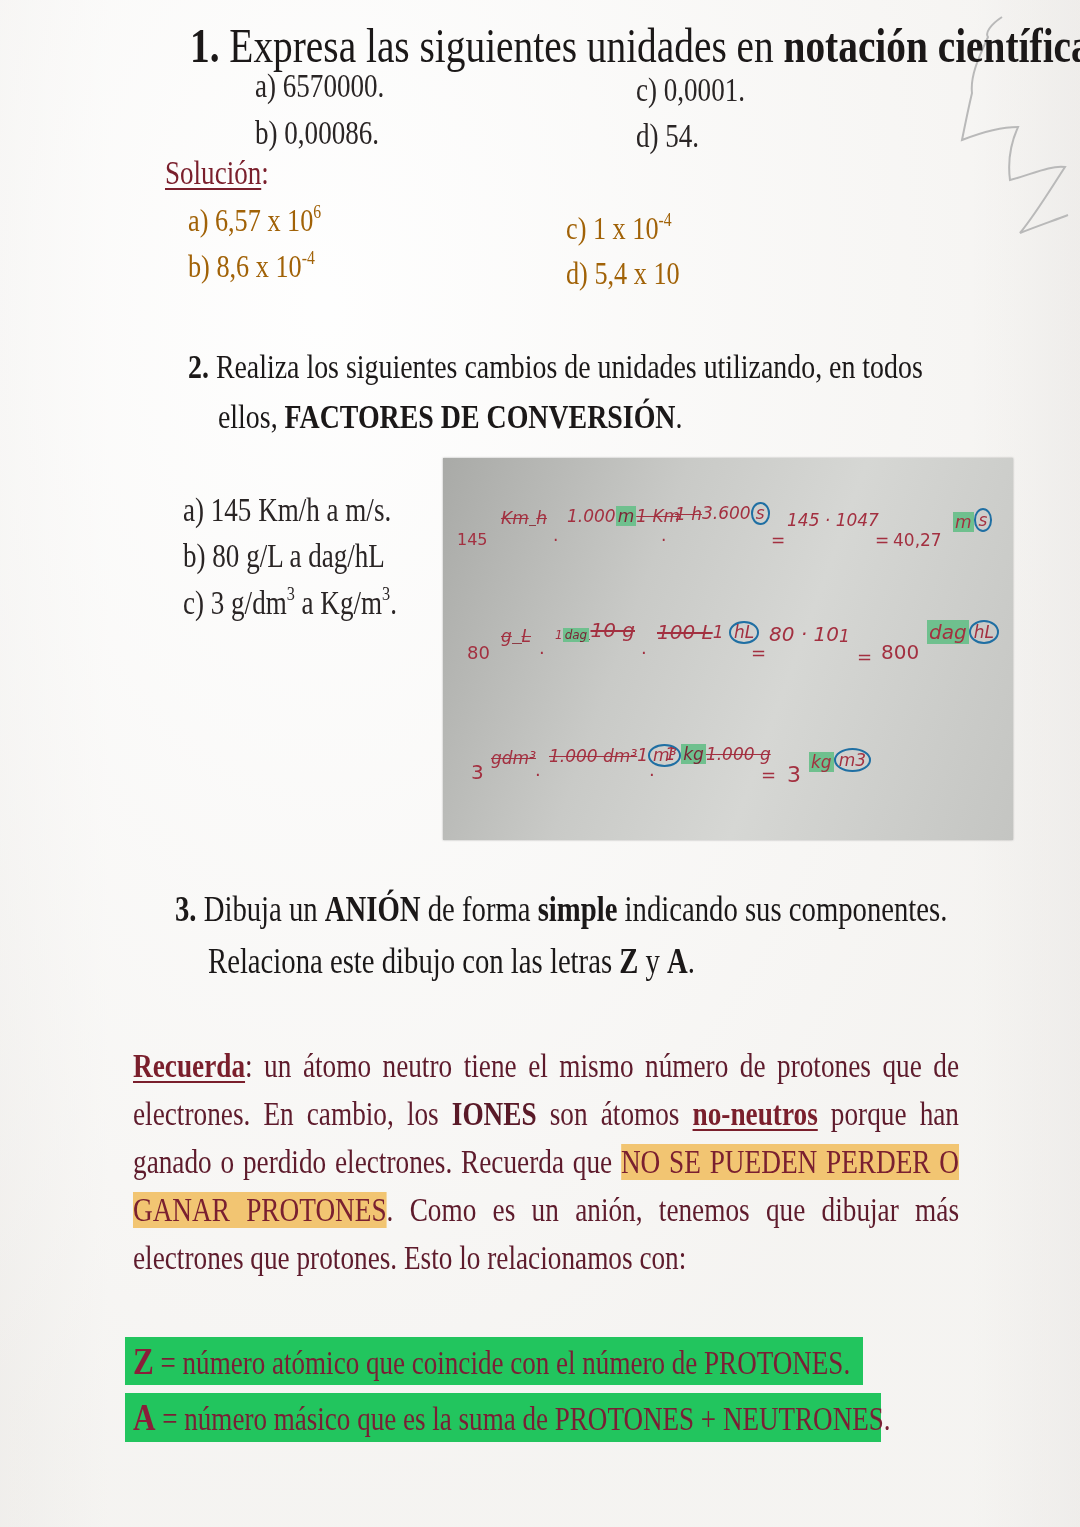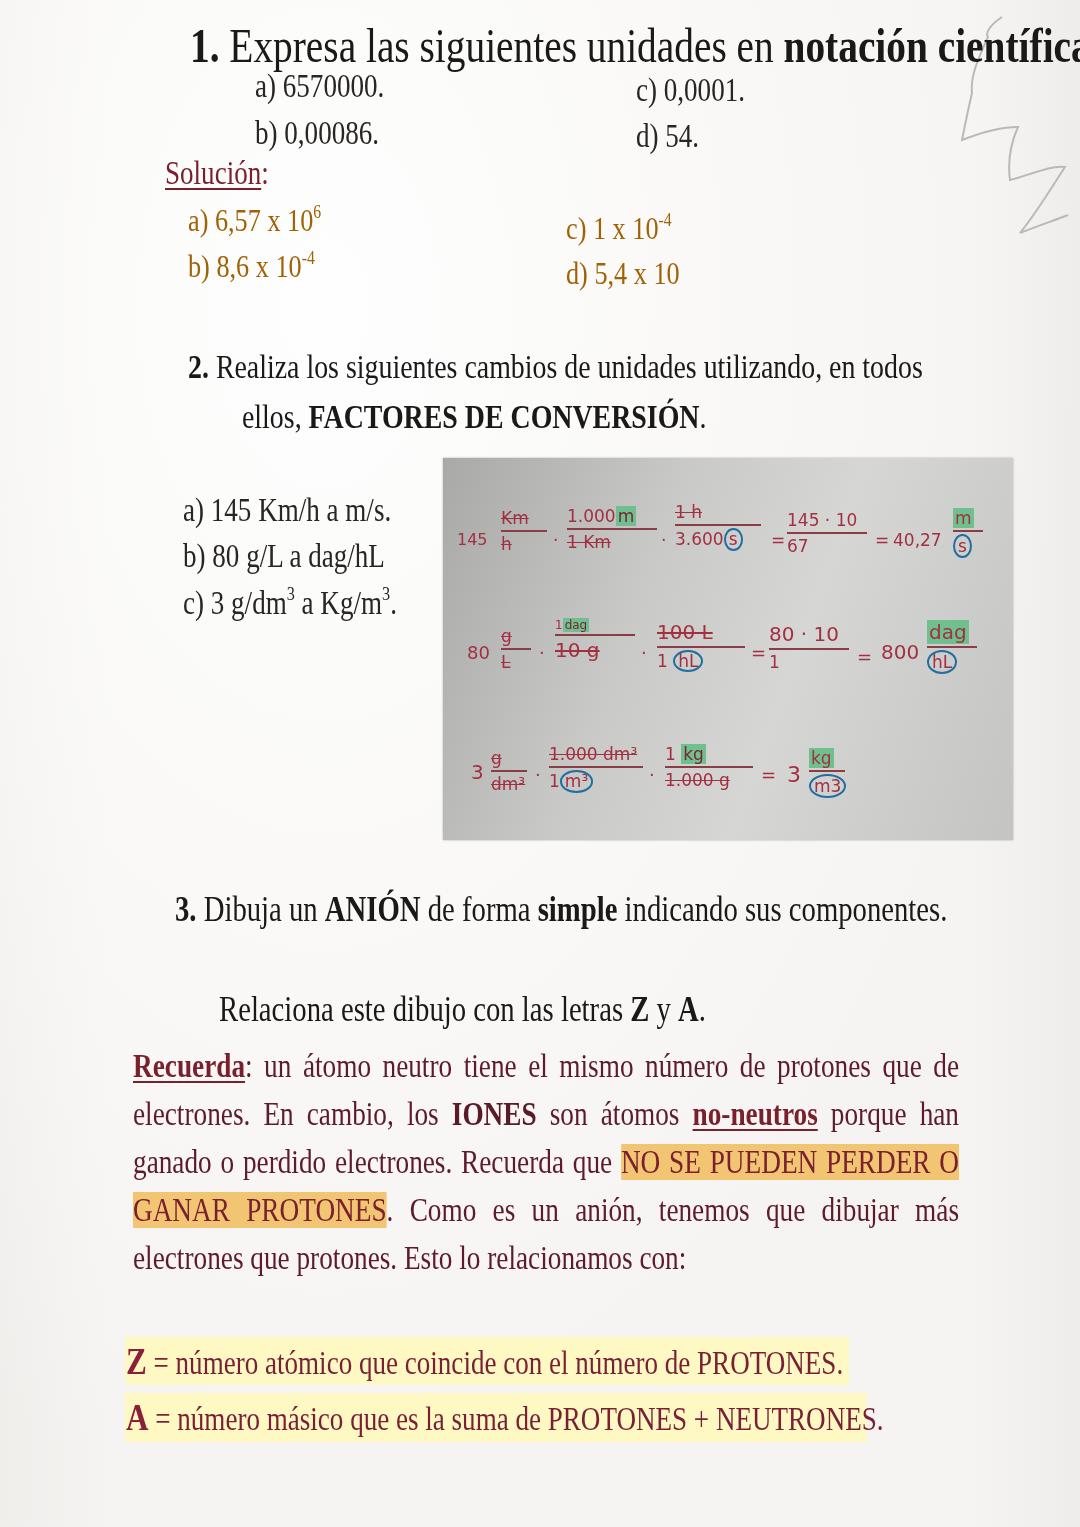--- a/index.html
+++ b/index.html
@@ -27,33 +27,33 @@
   .sol-item { font-size:32px; color:#a16207; }
   sup { font-size:0.6em; vertical-align:0.7em; line-height:0; }
 
   
   .photo {
     position:absolute; left:443px; top:458px; width:570px; height:382px;
     background:linear-gradient(110deg, #a9aaa7 0%, #c9cac7 35%, #d6d7d4 60%, #c4c5c2 100%);
     box-shadow:0 0 2px rgba(0,0,0,0.3);
   }
   .hw { font-family:"DejaVu Sans", sans-serif; color:#a33040; position:absolute; white-space:nowrap; }
-  .frac { position:absolute; display:flex; flex-direction:column; align-items:flex-start; }
+  .frac { position:absolute; display:flex; flex-direction:row; align-items:flex-end;font-style:italic; }
   .frac .num, .frac .den { font-family:"DejaVu Sans", sans-serif; color:#a33040; font-size:17px; white-space:nowrap; line-height:1.2; }
   .frac .bar { width:100%; height:1.5px; background:#8d3c45; margin:2px 0; }
   .green { background:#6fc08e; padding:0 2px; color:#7a2535; }
   .circ { display:inline-block; border:2px solid #1f6fa3; border-radius:50%; padding:0 3px; color:#a33040; line-height:1.1; }
   .strike { text-decoration:line-through; }
 
   
   .note { font-size:33px; color:#5e1b2c; line-height:48px; text-align:justify; }
   .note .u { text-decoration:underline; text-decoration-thickness:2px; text-underline-offset:4px; font-weight:bold; color:#7a1f2c; }
   .note b { font-weight:bold; color:#5a1a28; }
   .hl-orange { background:#f2c572; color:#7a2030; }
-  .def-box { position:absolute; background:#fef9c3; font-size:33px; color:#7a1f35; padding:0 1px; }
+  .def-box { position:absolute; background:#22c55e; font-size:33px; color:#7a1f35; padding:0 8px; }
   .def-box b { font-weight:bold; color:#8a1f3a; font-size:38px; }
 </style>
 </head>
 <body>
 
 <div class="page-shade"></div>
 
 <svg class="abs" style="left:960px;top:15px" width="110" height="230">
   <path d="M42 2 C30 10 25 18 28 22 C20 40 10 60 12 78 C8 95 5 110 2 125 C20 118 40 112 58 112 C50 130 48 150 50 165 C70 160 90 150 105 152 C90 175 75 200 60 218 C75 212 95 205 108 200" fill="none" stroke="#b9b9b9" stroke-width="2"></path>
 </svg>
@@ -83,21 +83,21 @@
 <div class="abs sol-item" style="left:566px;top:210px;">
   <span class="narrow"><span>c) 1 x 10</span><sup>-4</sup></span>
 </div>
 <div class="abs sol-item" style="left:566px;top:255px;">
   <span class="narrow">d) 5,4 x 10</span>
 </div>
 
 <div class="abs q-title" style="left:188px;top:348px;font-size:34px;">
   <span class="narrow"><span class="q-num">2.</span> <span>Realiza los siguientes cambios de unidades utilizando, en todos</span></span>
 </div>
-<div class="abs q-title" style="left:218px;top:398px;font-size:34px;margin-left:24px;">
+<div class="abs q-title" style="left:218px;top:398px;font-size:34px;">
   <span class="narrow"><span>ellos, </span><b>FACTORES DE CONVERSIÓN</b><span>.</span></span>
 </div>
 
 <div class="abs item" style="left:183px;top:492px;"><span class="narrow">a) 145 Km/h a m/s.</span></div>
 <div class="abs item" style="left:183px;top:538px;"><span class="narrow">b) 80 g/L a dag/hL</span></div>
 <div class="abs item" style="left:183px;top:585px;">
   <span class="narrow"><span>c) 3 g/dm</span><sup>3</sup><span> a Kg/m</span><sup>3</sup><span>.</span></span>
 </div>
 
 <div class="photo">
@@ -117,21 +117,21 @@
   <div class="hw" style="left:218px;top:72px;font-size:17px;">·</div>
   <div class="frac" style="left:232px;top:44px;width:86px;">
     <span class="num strike">1 h</span>
       <span class="bar"></span>
       <span class="den"><span>3.600</span><span class="circ">s</span></span>
   </div>
   <div class="hw" style="left:328px;top:72px;font-size:17px;">=</div>
   <div class="frac" style="left:344px;top:52px;width:80px;">
     <span class="num">145 · 10</span>
       <span class="bar"></span>
-      <span class="den">67</span>
+      <span class="den">47</span>
   </div>
   <div class="hw" style="left:432px;top:72px;font-size:17px;">=</div>
   <div class="hw" style="left:450px;top:72px;font-size:17px;">40,27</div>
   <div class="frac" style="left:510px;top:50px;width:30px;">
     <span class="num green">m</span>
       <span class="bar"></span>
       <span class="den circ">s</span>
   </div>
 
   <div class="hw" style="left:24px;top:184px;font-size:18px;">80</div>
@@ -189,21 +189,21 @@
   <div class="frac" style="left:366px;top:290px;width:36px;">
     <span class="num green">kg</span>
       <span class="bar"></span>
       <span class="den circ">m3</span>
   </div>
 </div>
 
 <div class="abs q-title" style="left:175px;top:890px;font-size:35px;">
   <span class="narrow"><span class="q-num">3.</span> <span>Dibuja un </span><b>ANIÓN</b><span> de forma </span><b>simple</b><span> indicando sus componentes.</span></span>
 </div>
-<div class="abs q-title" style="left:219px;top:942px;font-size:35px;margin-top:48px;">
+<div class="abs q-title" style="left:208px;top:942px;font-size:35px;">
   <span class="narrow"><span>Relaciona este dibujo con las letras </span><b>Z</b><span> y </span><b>A</b><span>.</span></span>
 </div>
 
 <div class="abs" style="left:133px;top:1042px;width:1000px;">
   <div class="note" style="width:1000px;transform:scaleX(0.826);transform-origin:left top;text-align:justify;text-align-last:left;">
     <span class="u">Recuerda</span><span>: un átomo neutro tiene el mismo número de protones que de electrones. En cambio, los </span><b>IONES</b><span> son átomos </span><span class="u">no-neutros</span><span> porque han ganado o perdido electrones. Recuerda que </span><span class="hl-orange">NO SE PUEDEN PERDER O GANAR PROTONES</span><span>. Como es un anión, tenemos que dibujar más electrones que protones. Esto lo relacionamos con:</span>
   </div>
 </div>
 
 <div class="def-box" style="left:125px;top:1337px;width:722px;height:48px;line-height:48px;">

